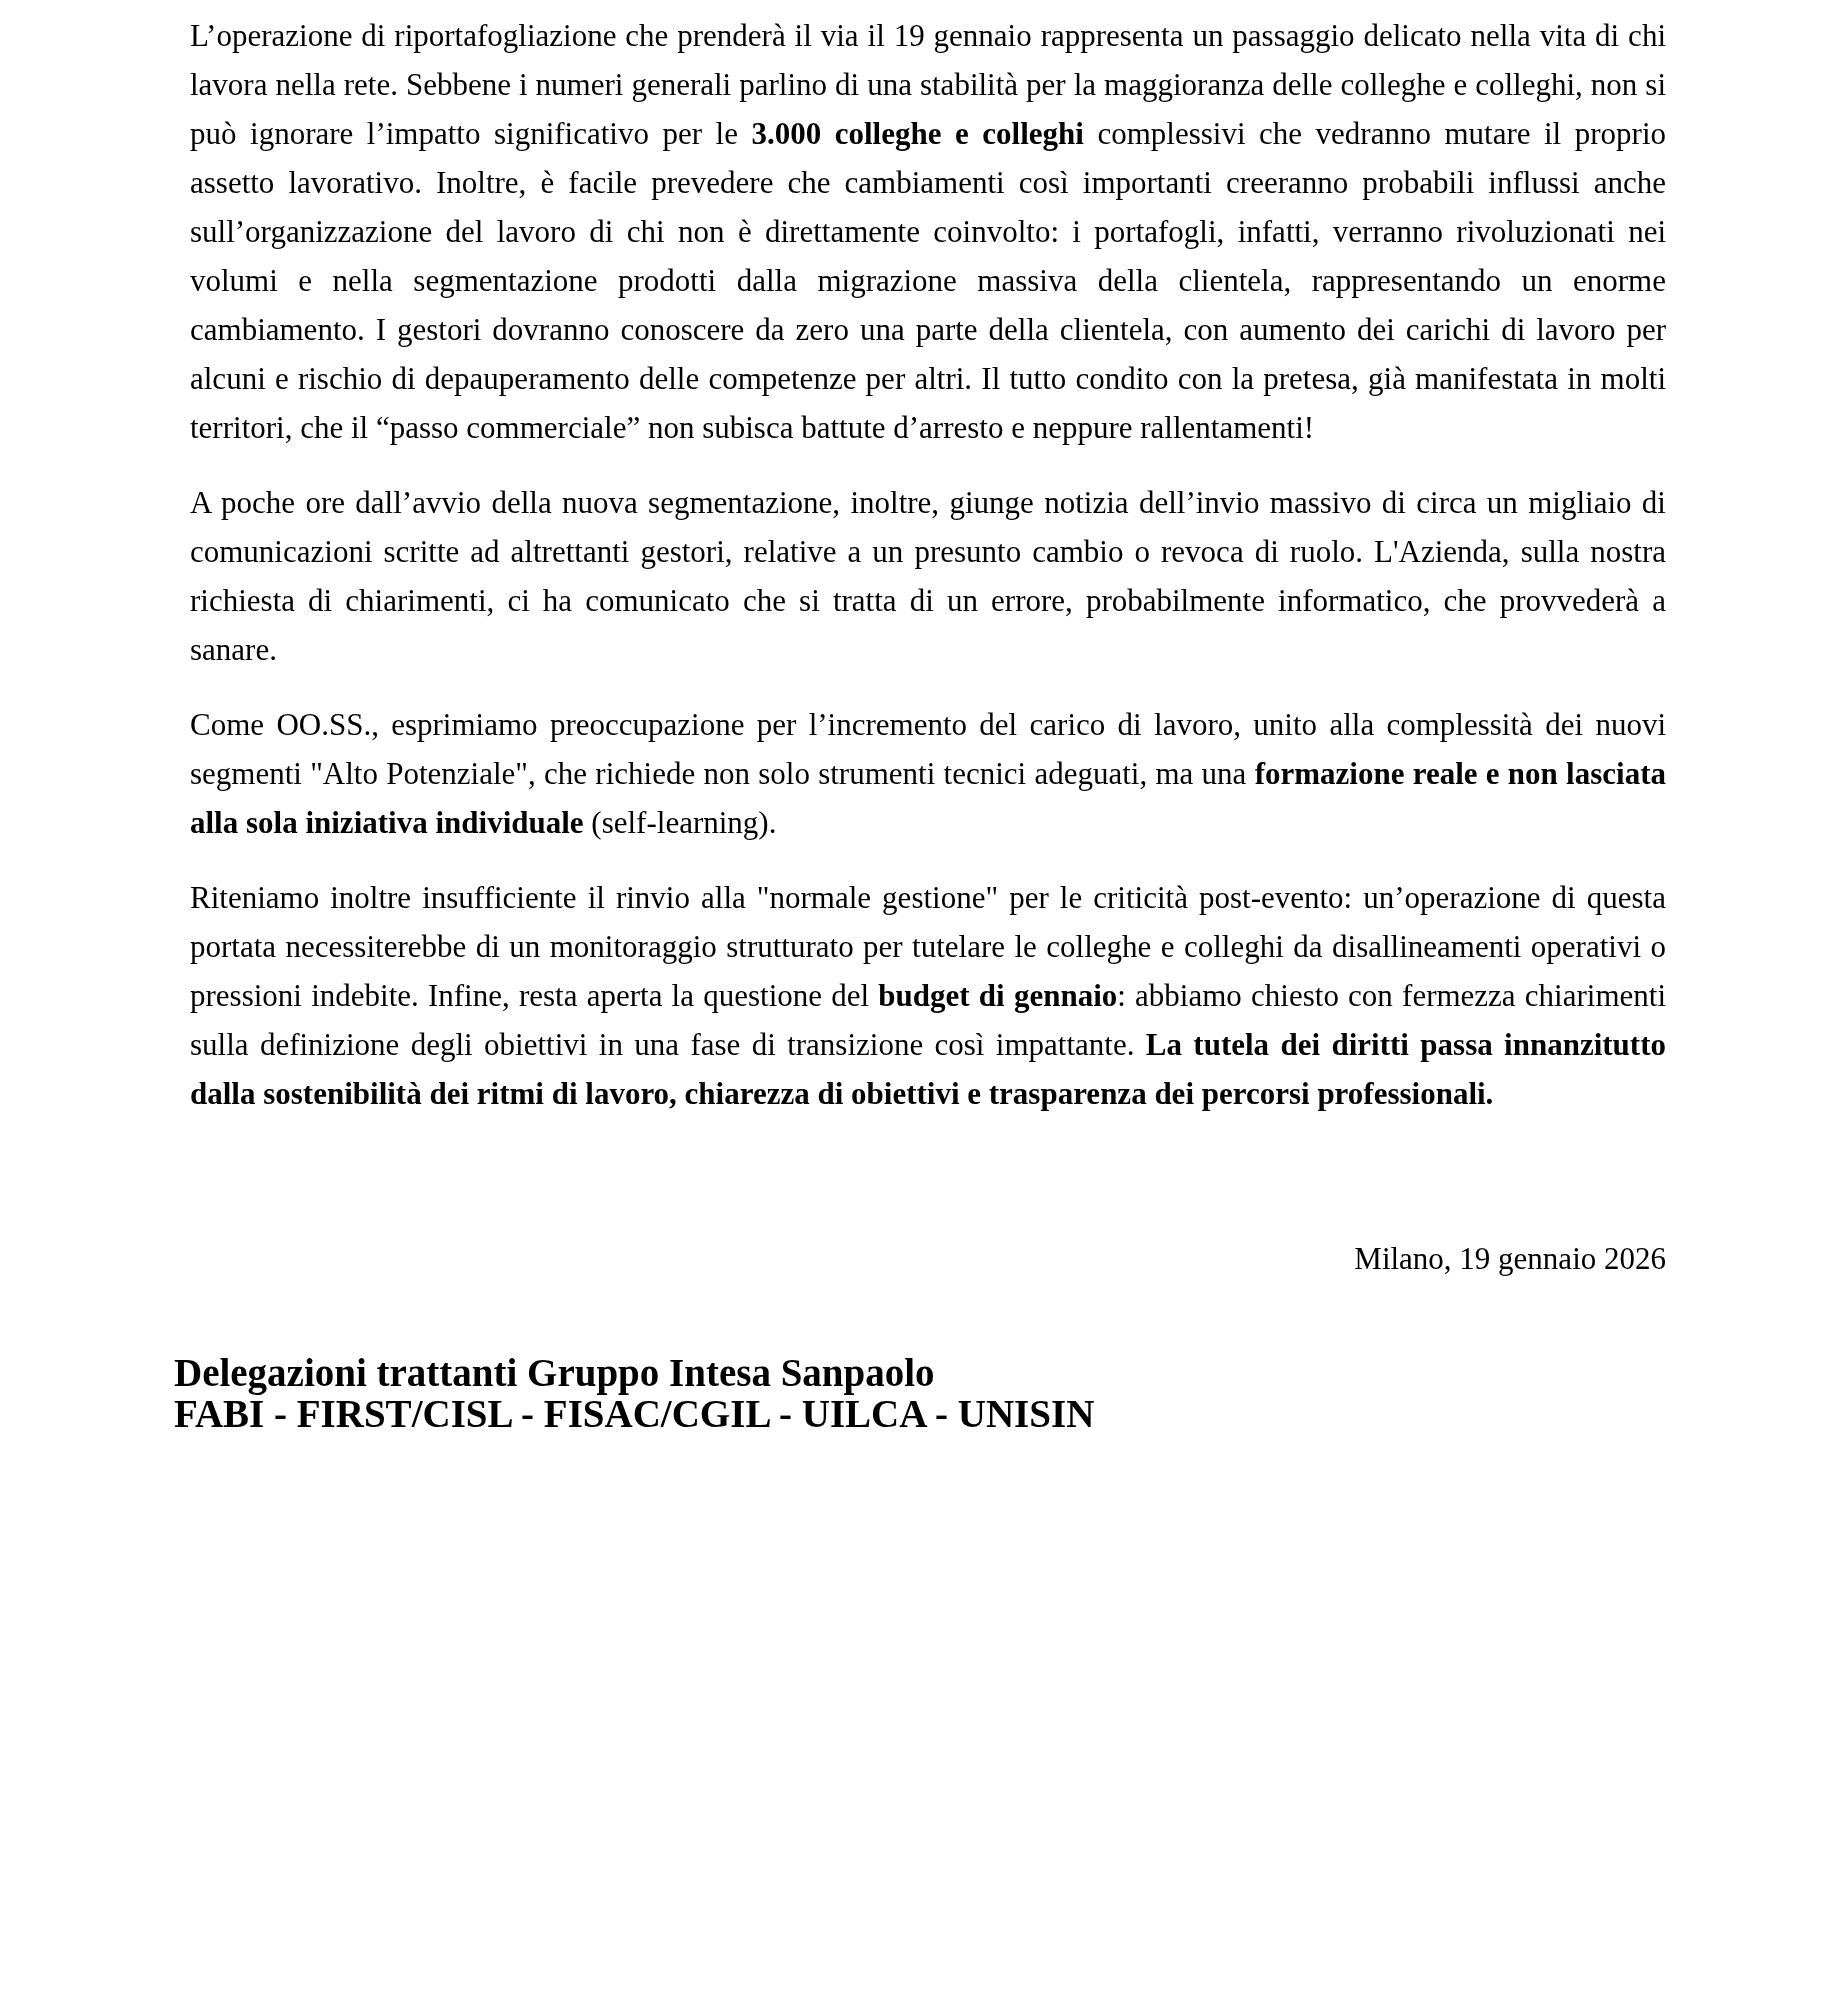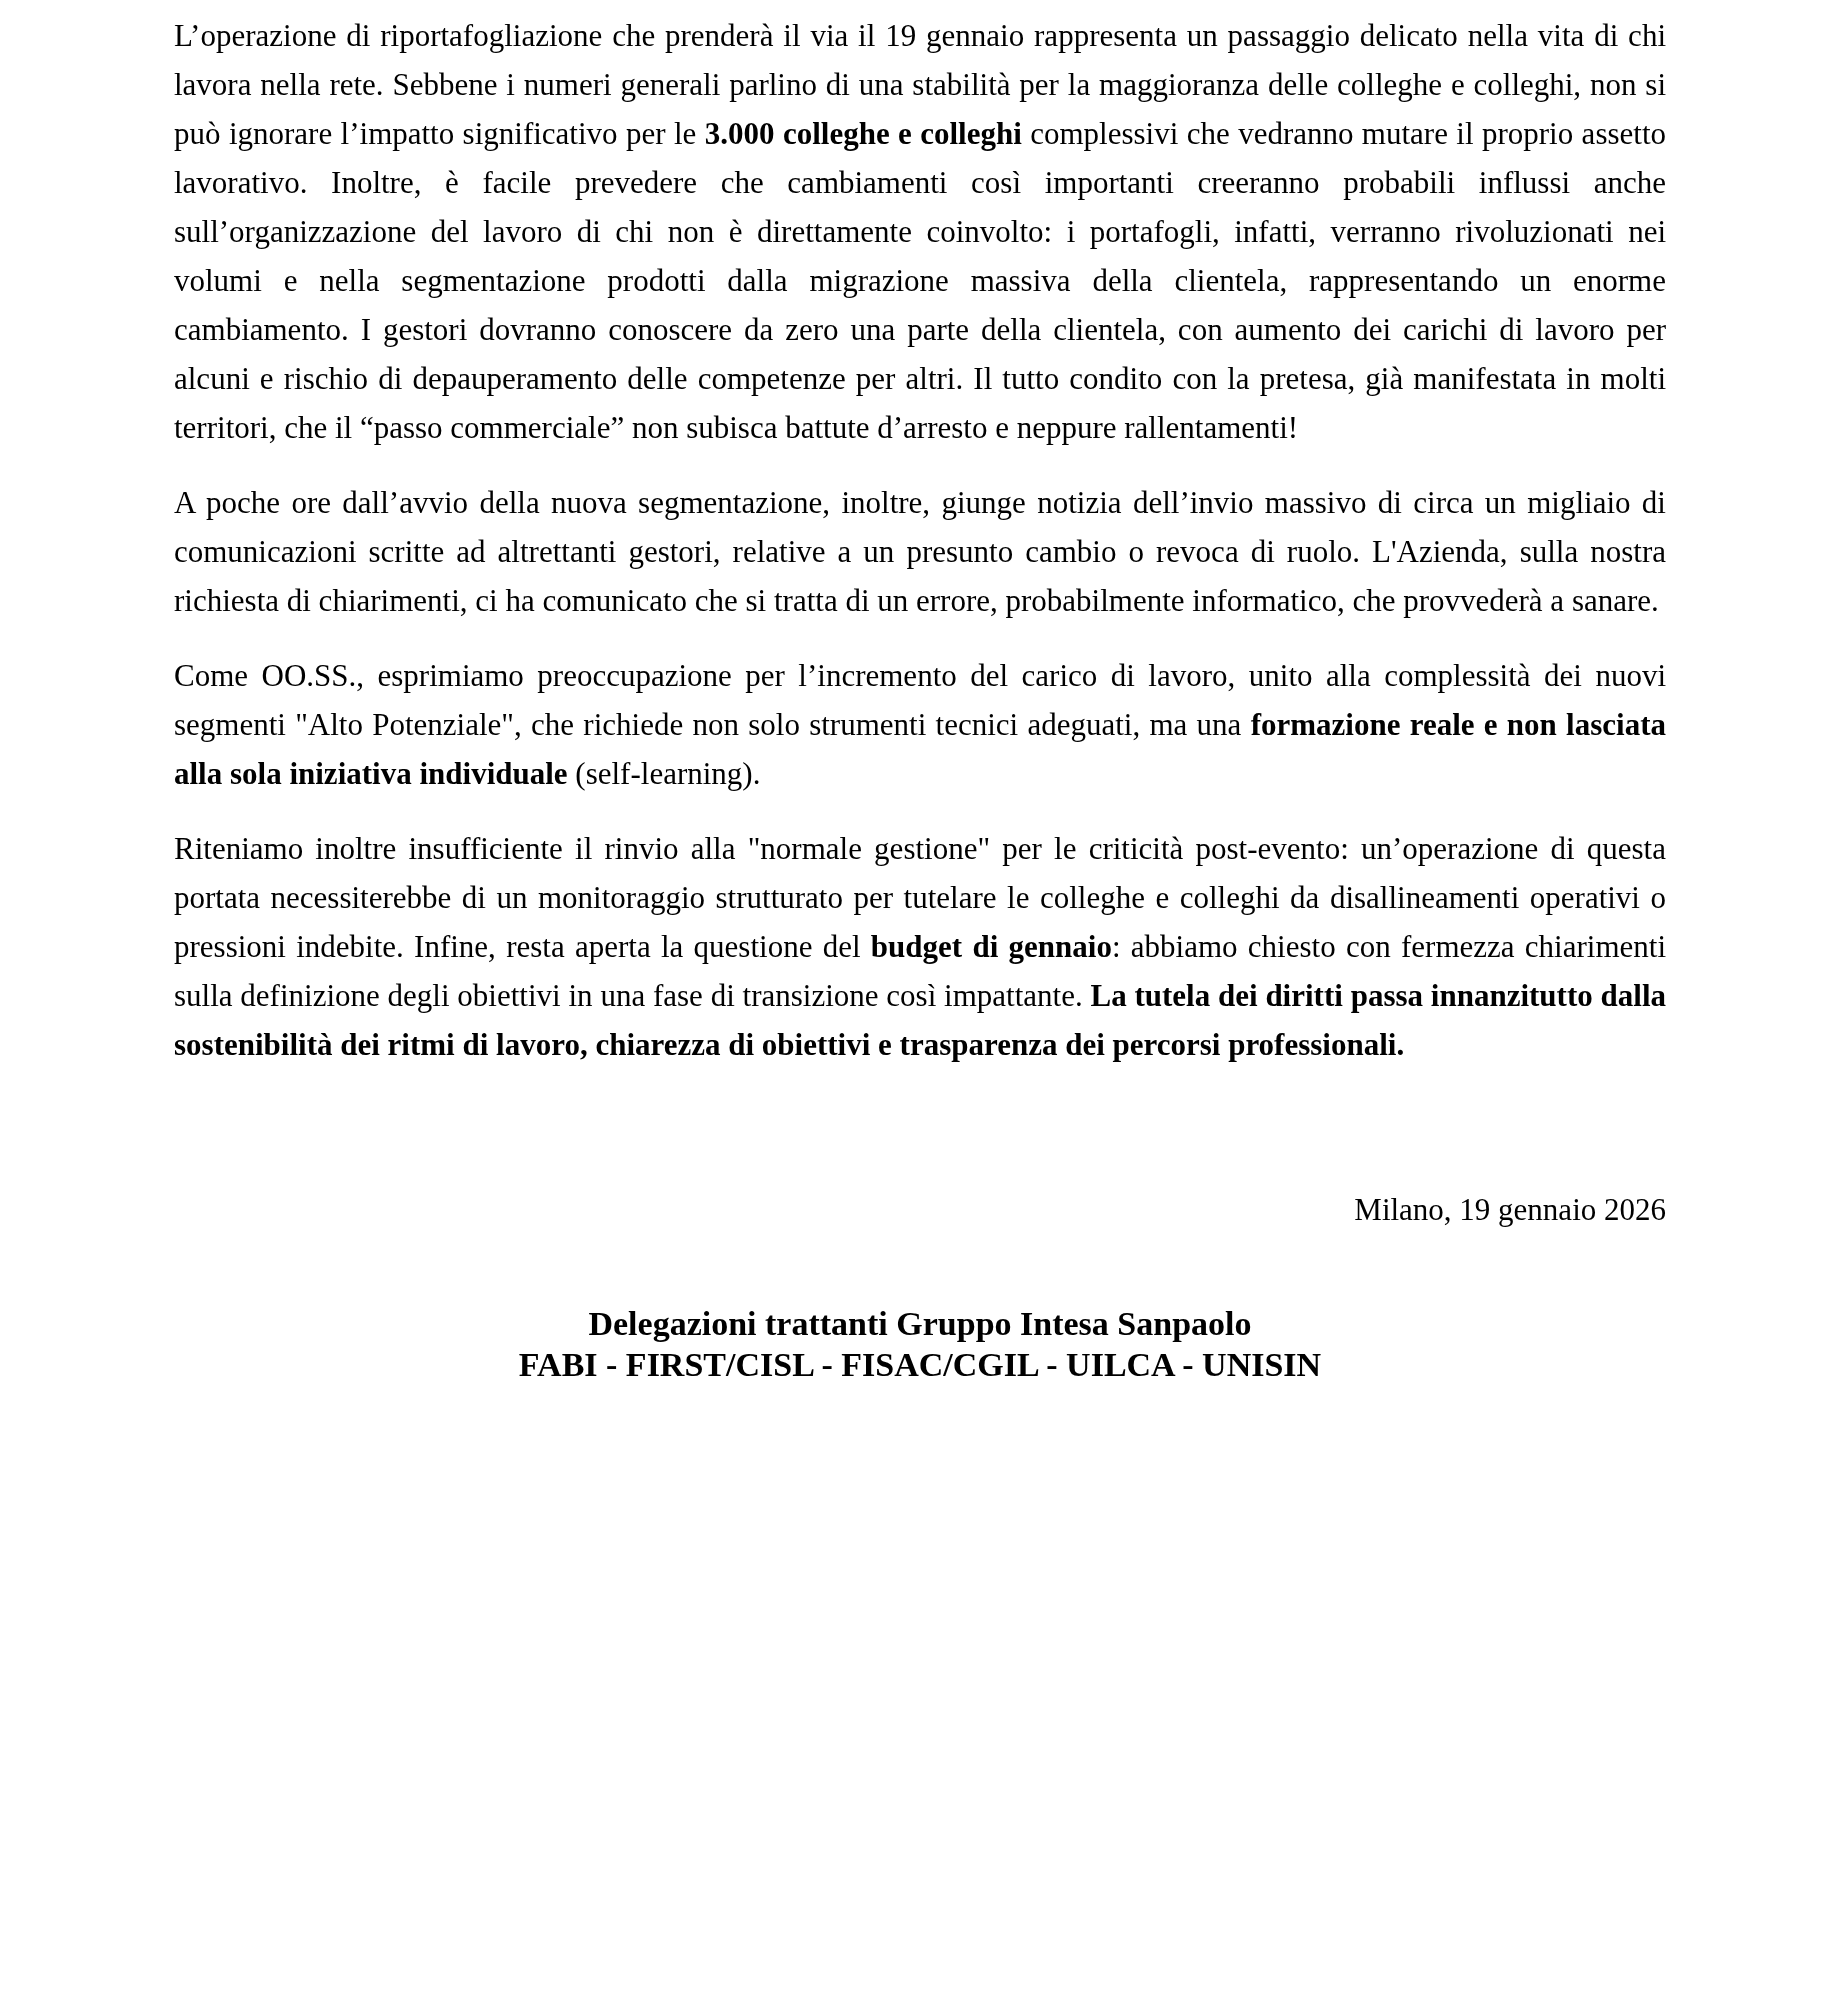--- a/index.html
+++ b/index.html
@@ -21,36 +21,35 @@
   .content {
     position: absolute;
     left: 174px;
     top: 11px;
     width: 1492px;
   }
   p.para {
     font-size: 31px;
     line-height: 49px;
     text-align: justify;
-    margin: 0 0 26px 0;
+    margin: 0 0 26px 16px;
   }
   .b {
     font-weight: bold;
   }
   p.dateline {
     font-size: 31px;
     line-height: 49px;
     text-align: right;
     margin: 116px 0 0 0;
   }
   .signature {
     margin-top: 69px;
-    text-align: center;
     font-weight: bold;
-    font-size: 34px;
+    font-size: 39px;
     line-height: 41px;
   }
 </style>
 </head>
 <body>
 
 <div class="page">
   <div class="content">
 
     <p class="para"><span>L’operazione di riportafogliazione che prenderà il via il 19 gennaio rappresenta un passaggio delicato nella vita di chi lavora nella rete. Sebbene i numeri generali parlino di una stabilità per la maggioranza delle colleghe e colleghi, non si può ignorare l’impatto significativo per le </span><span class="b">3.000 colleghe e colleghi</span><span> complessivi che vedranno mutare il proprio assetto lavorativo. Inoltre, è facile prevedere che cambiamenti così importanti creeranno probabili influssi anche sull’organizzazione del lavoro di chi non è direttamente coinvolto: i portafogli, infatti, verranno rivoluzionati nei volumi e nella segmentazione prodotti dalla migrazione massiva della clientela, rappresentando un enorme cambiamento. I gestori dovranno conoscere da zero una parte della clientela, con aumento dei carichi di lavoro per alcuni e rischio di depauperamento delle competenze per altri. Il tutto condito con la pretesa, già manifestata in molti territori, che il “passo commerciale” non subisca battute d’arresto e neppure rallentamenti!</span></p>

